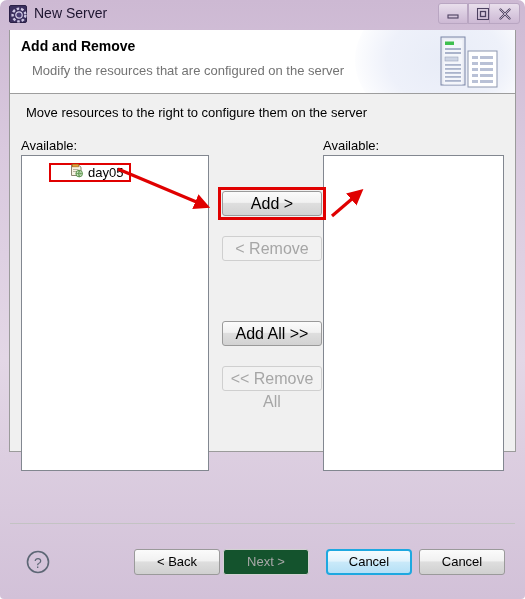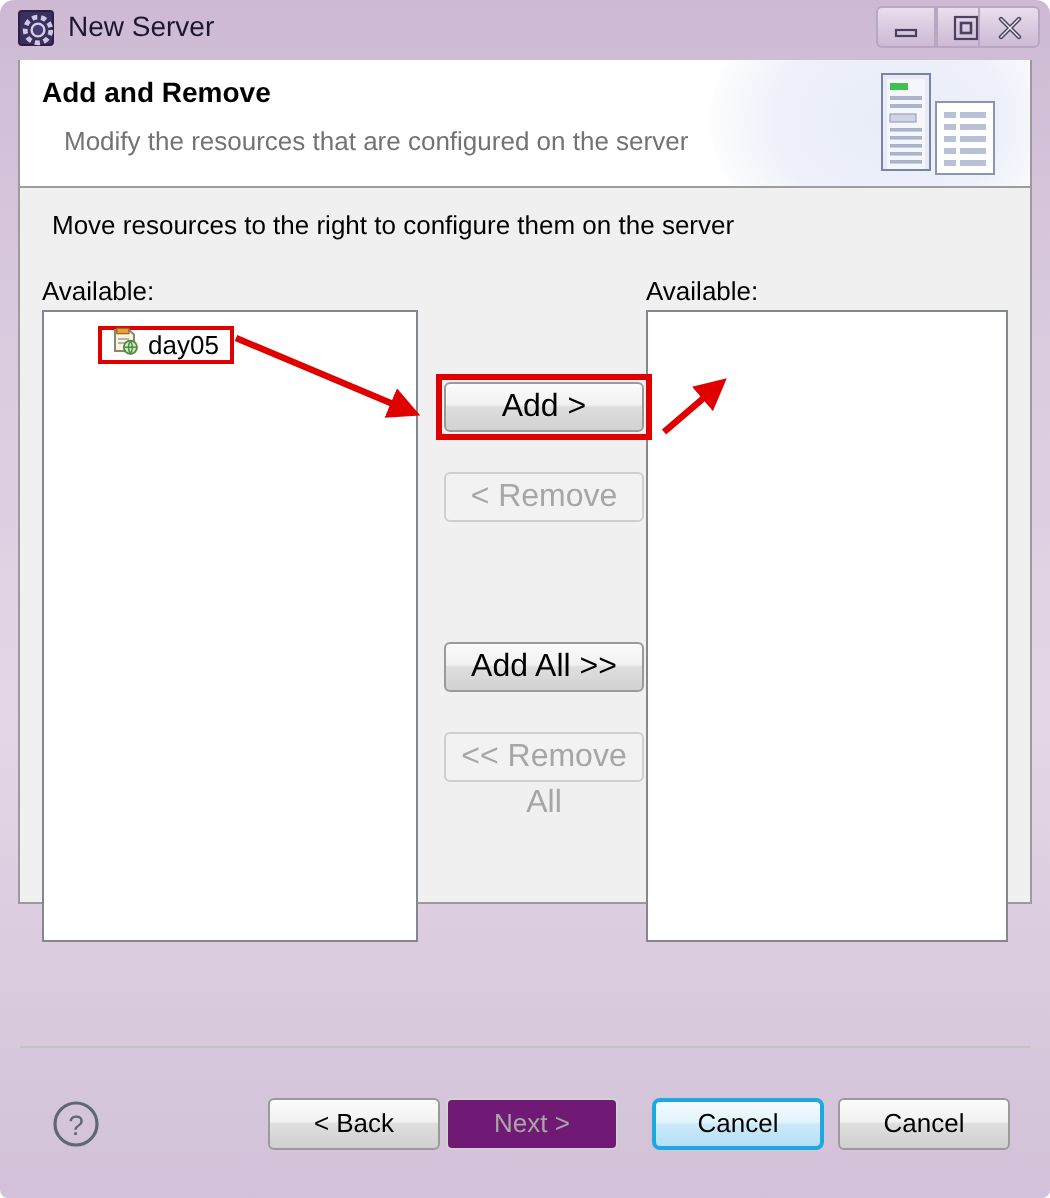--- a/index.html
+++ b/index.html
@@ -133,21 +133,21 @@
   #list-configured { left: 313px; width: 181px; }
 
   
   #item-day05 {
     position: absolute;
     left: 27px; top: 7px;
     height: 19px;
     box-sizing: border-box;
     border: 2px solid #e00000;
     background: #ffffff;
-    padding: 0 6px 0 4px;
+    padding: 0 6px 0 18px;
     display: flex;
     align-items: center;
     gap: 4px;
     white-space: nowrap;
   }
   #item-day05 .lbl { font-size: 13px; color: #000; }
 
   
   .midbtn {
     position: absolute;
@@ -209,21 +209,21 @@
     border: 1px solid #9a9a9a;
     border-radius: 3px;
     background: linear-gradient(180deg,#fbfbfb 0%, #f1f1f1 45%, #dedede 50%, #d0d0d0 100%);
     color: #000;
     text-align: center;
     line-height: 24px;
     padding: 0;
   }
   .footbtn.disabled {
     color: #a8a8a8;
-    background: #701a75;
+    background: #14532d;
     border-color: #d2d2d2;
   }
   .footbtn.primary {
     border: 2px solid #1ea8e0;
     border-radius: 4px;
     background: linear-gradient(180deg,#f4fbfe 0%, #e2f3fc 45%, #c9e9f9 52%, #b5e0f6 100%);
     color: #000;
     line-height: 22px;
   }
   #btn-back   { left: 124px; }

